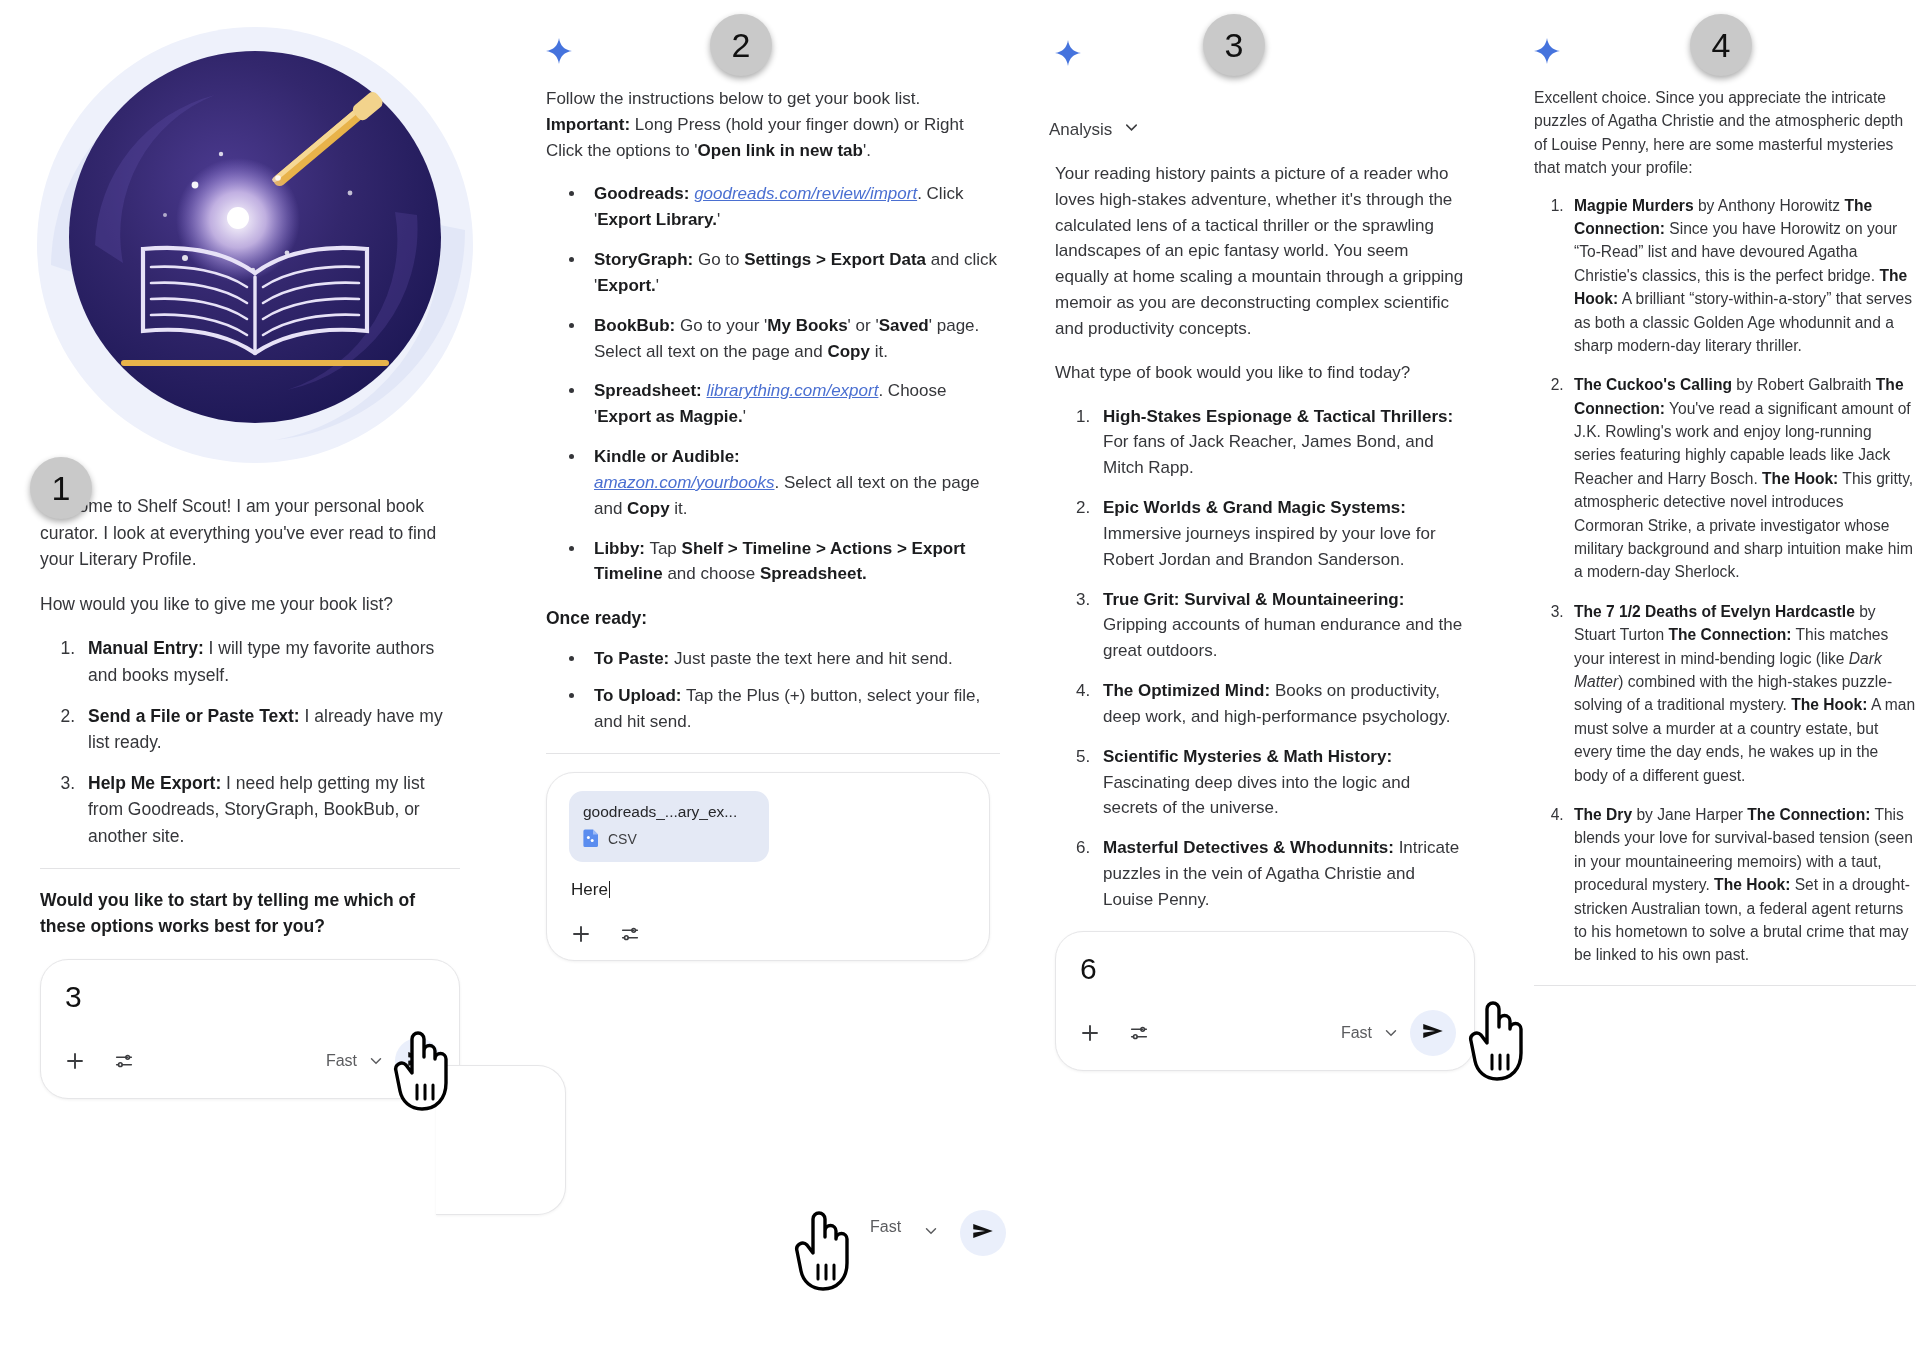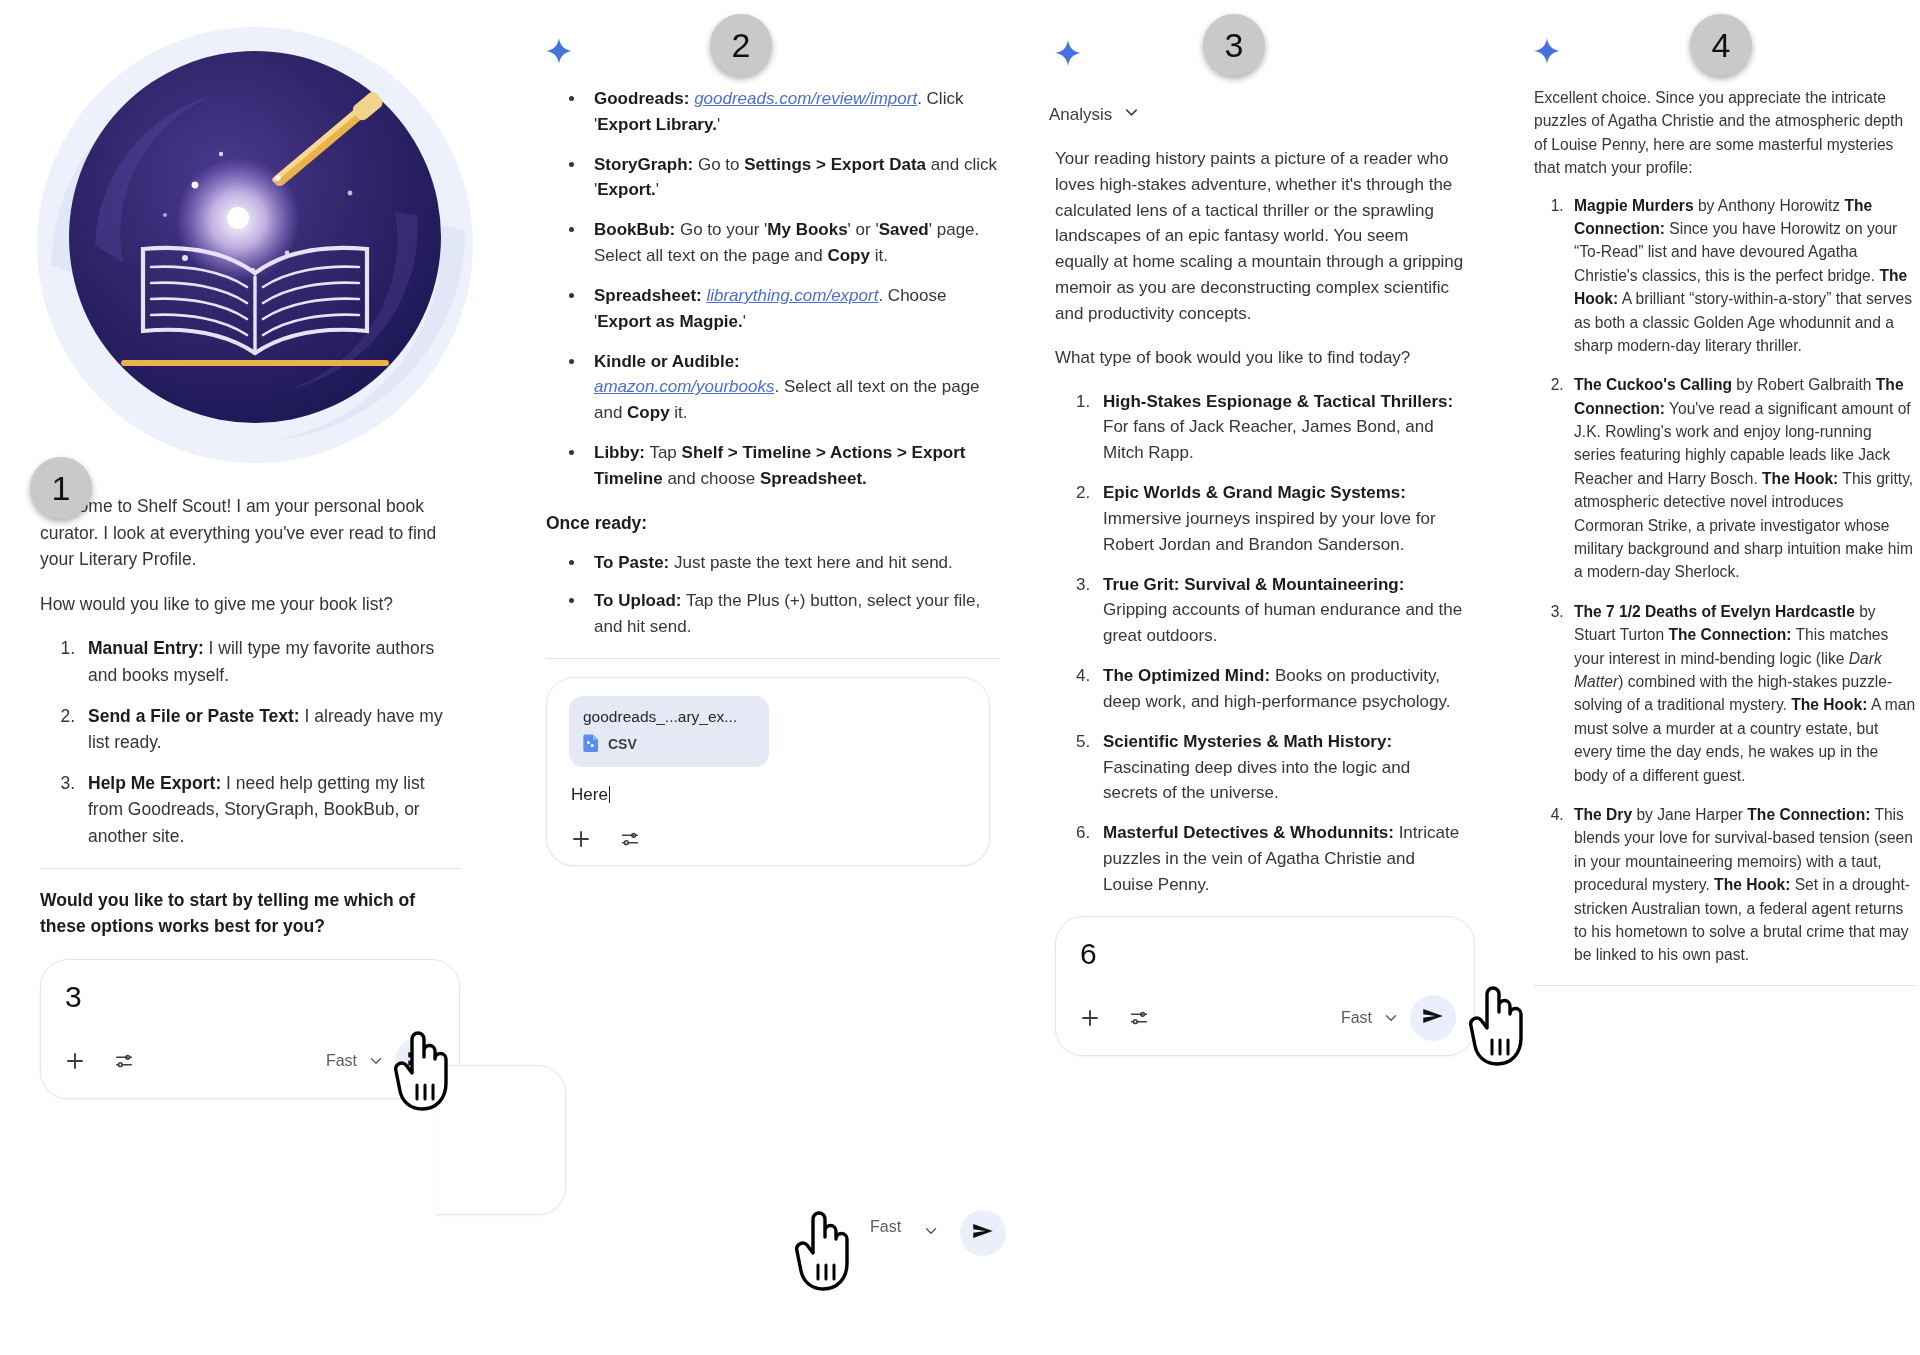--- a/index.html
+++ b/index.html
@@ -55,21 +55,21 @@
   .divider { border: none; border-top: 1px solid #e3e3e5; margin: 16px 0 18px 0; }
   .q-bold { font-weight: 700; color: #1b1c1e; font-size: 17.5px; line-height: 1.5; margin: 0 0 18px 0; }
   .small-note { font-size: 15.5px; line-height: 1.55; color: #3a3b3e; }
 
   .col-2 .msg, .col-3 .msg { font-size: 17px; }
   .col-4 .msg { font-size: 15.6px; line-height: 1.5; }
   .col-4 .msg ol { padding-left: 34px; }
   .col-4 .msg ol li { margin-bottom: 16px; padding-left: 6px; }
 
   
-  .analysis-row { display: flex; align-items: center; gap: 10px; margin: 37px 0 20px 14px; }
+  .analysis-row { display: flex; align-items: center; gap: 10px; margin: 52px 0 20px 14px; }
   .analysis-label { font-size: 17px; color: #3c3d40; }
 
   
   .composer {
     position: relative;
     border: 1px solid #e6e6e8;
     border-radius: 28px;
     background: #fff;
     box-shadow: 0 1px 3px rgba(0,0,0,.06);
     padding: 16px 18px 14px 22px;
@@ -94,21 +94,21 @@
   
   .file-chip {
     background: #e4e9f5;
     border-radius: 14px;
     padding: 12px 18px 12px 14px;
     display: inline-block;
     margin: 2px 0 14px 0;
     min-width: 200px;
   }
   .file-name { font-size: 15.5px; color: #26272a; margin-bottom: 7px; }
-  .file-meta { display: flex; align-items: center; gap: 8px; font-size: 14px; color: #3d3e41; font-weight: bold; }
+  .file-meta { display: flex; align-items: center; gap: 8px; font-size: 14px; color: #3d3e41; }
 
   
   .hand { position: absolute; z-index: 30; pointer-events: none; }
 </style>
 </head>
 <body>
 
 <div class="board">
 
   <div class="step-badge" id="badge-1">
@@ -248,20 +248,23 @@
 
   <div class="col col-2" id="col-2">
 
     <div style="padding:38px 0 0 6px;">
       <svg class="sparkle" viewBox="0 0 24 24">
           <path d="M12 0 C13 7 17 11 24 12 C17 13 13 17 12 24 C11 17 7 13 0 12 C7 11 11 7 12 0 Z" fill="#4573dd"></path>
         </svg>
     </div>
 
     <div class="msg" style="padding:22px 30px 0 6px;">
+      <p>
+        <span>Follow the instructions below to get your book list. </span><b>Important:</b><span> Long Press (hold your finger down) or Right Click the options to '</span><b>Open link in new tab</b><span>'.</span>
+      </p>
 
       <ul>
         <li>
           <b>Goodreads:</b>
           <a href="#">goodreads.com/review/import</a><span>. Click '</span><b>Export Library.</b><span>'</span>
         </li>
         <li>
           <b>StoryGraph:</b><span> Go to </span><b>Settings &gt; Export Data</b><span> and click '</span><b>Export.</b><span>'</span>
         </li>
         <li>

